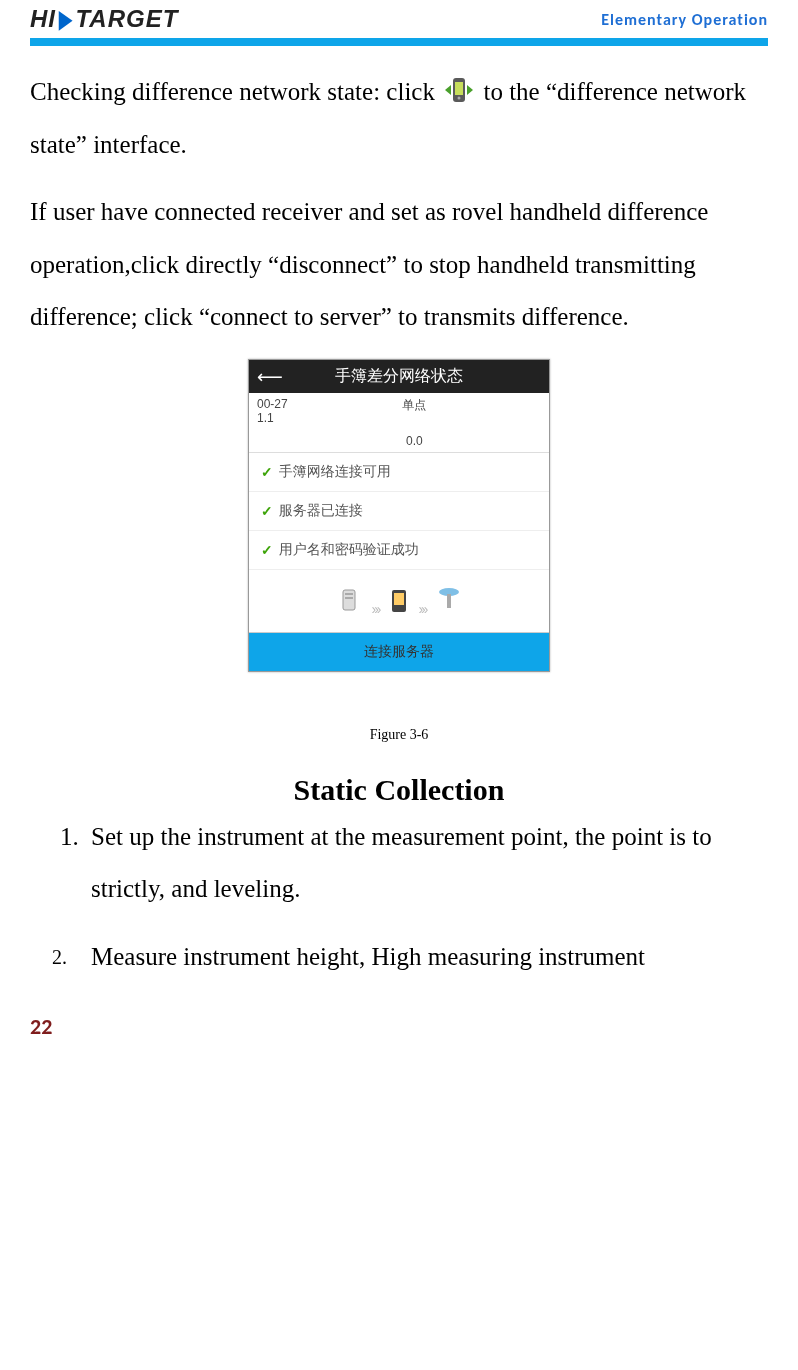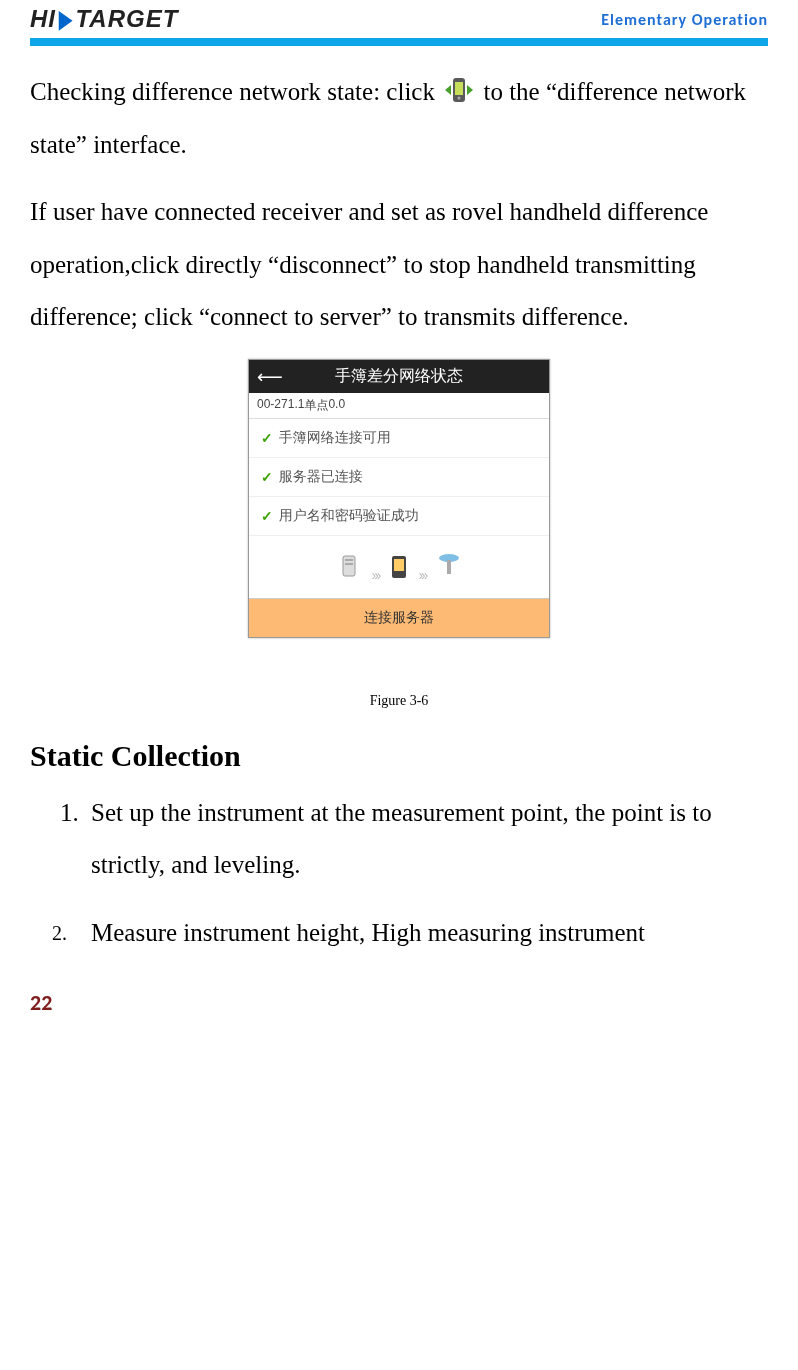--- a/index.html
+++ b/index.html
@@ -87,28 +87,29 @@
     .ss-status-bar {
       display: flex;
       padding: 4px 8px;
       font-size: 12px;
       color: #444;
       border-bottom: 1px solid #ddd;
       align-items: flex-start;
     }
     .ss-status-col {
       display: flex;
-      flex-direction: row;
+      flex-direction: column;
     }
     .ss-status-col.wide {
       flex: 1;
     }
     .ss-status-center {
       text-align: center;
       flex: 1;
+      gap: 20px;
     }
     .ss-status-right {
       text-align: right;
     }
     .ss-status-item {
       padding: 10px 12px;
       font-size: 14px;
       color: #555;
       border-bottom: 1px solid #eee;
       display: flex;
@@ -126,41 +127,42 @@
     }
     .ss-chev {
       color: #bbb;
       font-size: 14px;
       letter-spacing: -2px;
       margin: 0 4px;
     }
     .ss-buttons {
       display: flex;
       border-top: 1px solid #ccc;
-      background: #fdba74;
+      background: #0ea5e9;
     }
     .ss-btn {
       flex: 1;
       text-align: center;
       padding: 10px 0;
       font-size: 14px;
       color: #333;
       border-right: 1px solid #ccc;
     }
     .ss-btn:last-child {
       border-right: none;
     }
     .figure-caption {
       font-size: 14px;
       margin-top: 55px;
     }
     h2.heading {
       font-size: 30px;
       font-weight: bold;
-      margin: 25px 0 14px 0;
+      margin: 25px 0 4px 0;
+      text-align: center;
     }
     ol.numbered {
       font-size: 25px;
       line-height: 2.1;
       padding-left: 55px;
       margin: 0;
     }
     ol.numbered li {
       padding-left: 6px;
       margin-bottom: 15px;

